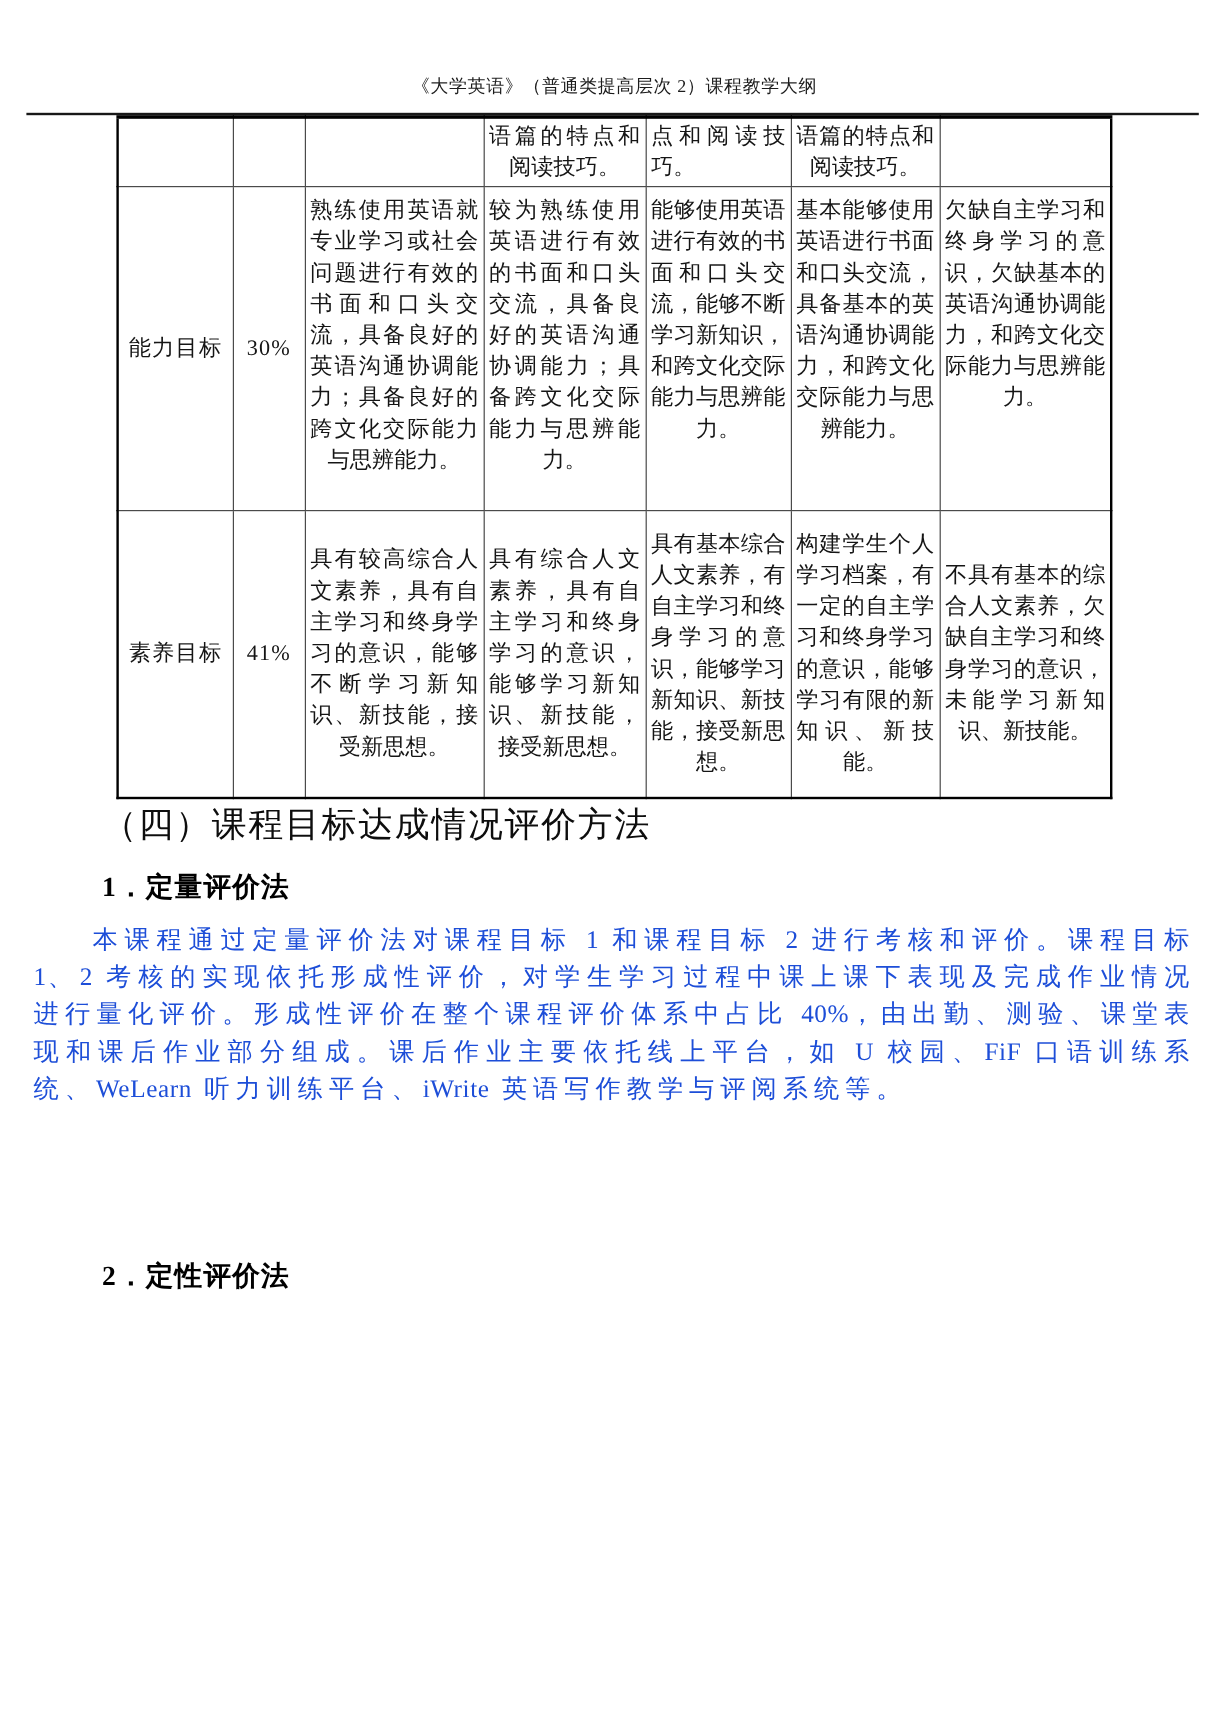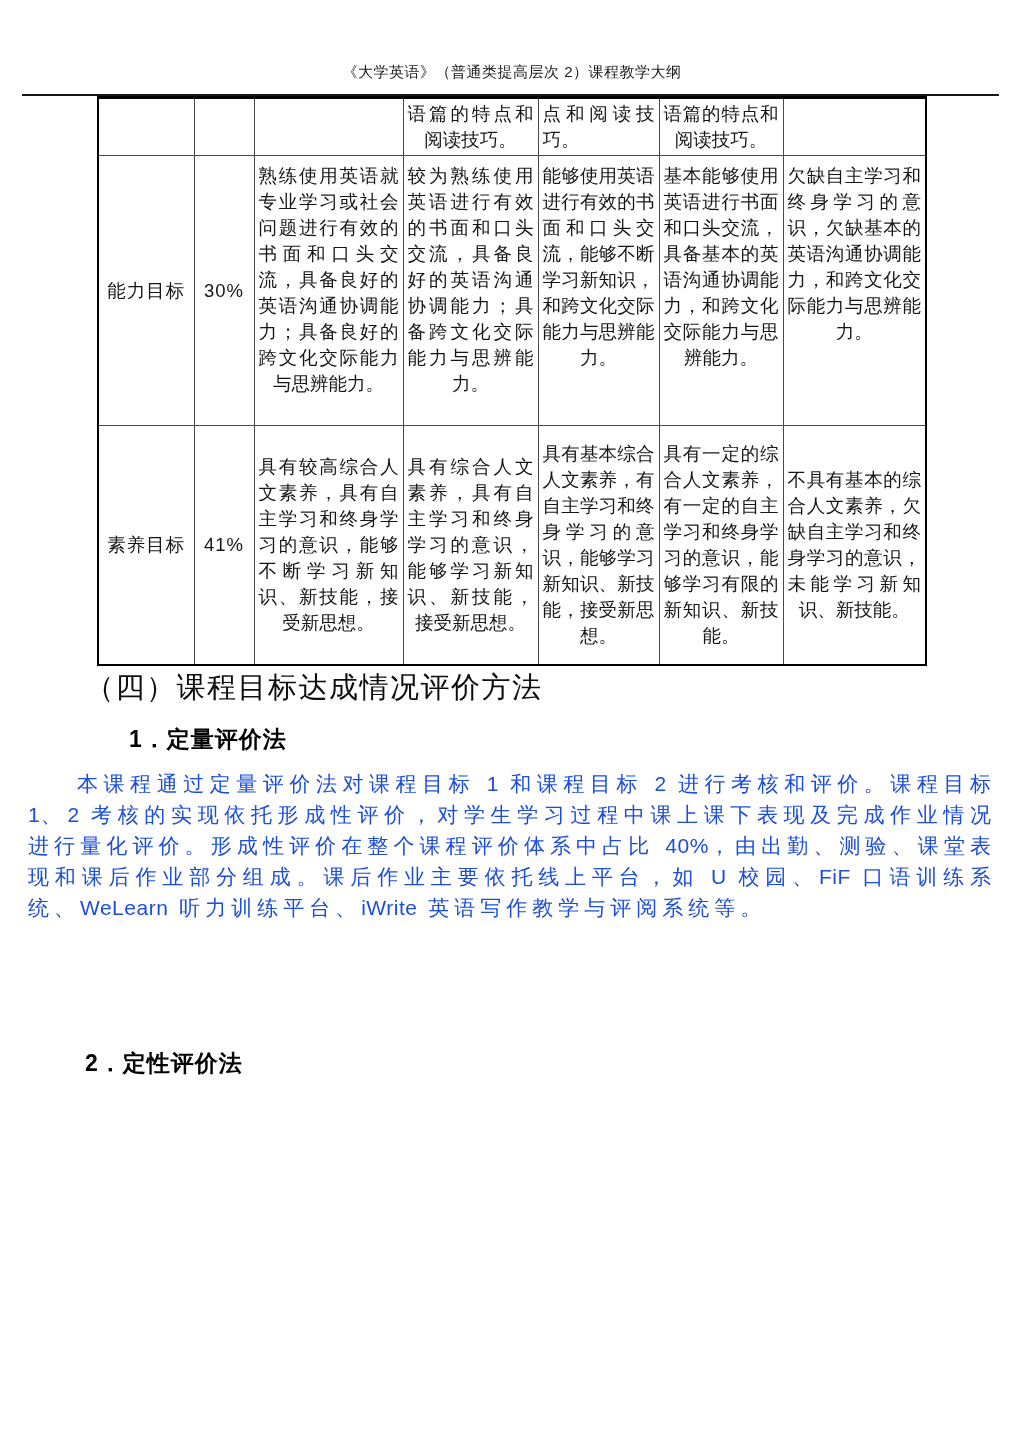--- a/index.html
+++ b/index.html
@@ -3,21 +3,21 @@
 <meta charset="utf-8">
 <style>
   * { margin: 0; padding: 0; box-sizing: border-box; }
   html, body { background: #ffffff; }
   .page {
     position: relative;
     width: 1024px;
     height: 1261px;
     margin: 0 auto;
     background: #ffffff;
-    font-family: Liberation Sans, sans-serif;
+    font-family: Liberation Serif, serif;
     color: #111111;
     overflow: hidden;
     border-radius: 30px;
   }
   .page-header {
     position: absolute;
     top: 63px; left: 0; width: 100%;
     text-align: center;
     font-size: 15px;
     letter-spacing: 0.5px;
@@ -69,21 +69,21 @@
     color: #0d0d0d;
   }
   .sub-heading {
     position: absolute;
     left: 85px;
     font-size: 23px;
     font-weight: bold;
     letter-spacing: 1px;
     color: #000000;
   }
-  #sub1 { top: 724px; margin-left: 44px; }
+  #sub1 { top: 724px; }
   #sub2 { top: 1048px; }
   .body-para {
     position: absolute;
     left: 28px;
     width: 968px;
     font-size: 21px;
     line-height: 31px;
     letter-spacing: 5px;
     text-align: justify;
     text-indent: 49px;
@@ -136,21 +136,21 @@
         <td class="cell-j">能够使用英语进行有效的书面和口头交流，能够不断学习新知识，和跨文化交际能力与思辨能力。</td>
         <td class="cell-j">基本能够使用英语进行书面和口头交流，具备基本的英语沟通协调能力，和跨文化交际能力与思辨能力。</td>
         <td class="cell-j">欠缺自主学习和终身学习的意识，欠缺基本的英语沟通协调能力，和跨文化交际能力与思辨能力。</td>
       </tr>
       <tr class="lit-row">
         <td class="head-cell">素养目标</td>
         <td class="head-cell">41%</td>
         <td class="cell-j">具有较高综合人文素养，具有自主学习和终身学习的意识，能够不断学习新知识、新技能，接受新思想。</td>
         <td class="cell-j">具有综合人文素养，具有自主学习和终身学习的意识，能够学习新知识、新技能，接受新思想。</td>
         <td class="cell-j">具有基本综合人文素养，有自主学习和终身学习的意识，能够学习新知识、新技能，接受新思想。</td>
-        <td class="cell-j">具有一定的综合人文素养，有一定的自主学习和终身学习的意识，能够学习有限的新知识、新技能。</td>
+        <td class="cell-j">构建学生个人学习档案，有一定的自主学习和终身学习的意识，能够学习有限的新知识、新技能。</td>
         <td class="cell-j">不具有基本的综合人文素养，欠缺自主学习和终身学习的意识，未能学习新知识、新技能。</td>
       </tr>
     </tbody>
   </table>
 
   <div class="section-heading">（四）课程目标达成情况评价方法</div>
 
   <div class="sub-heading" id="sub1">1．定量评价法</div>
   <p class="body-para" id="para1">本课程通过定量评价法对课程目标 <span class="latin">1</span> 和课程目标 <span class="latin">2</span> 进行考核和评价。课程目标 <span class="latin">1</span>、<span class="latin">2</span> 考核的实现依托形成性评价，对学生学习过程中课上课下表现及完成作业情况进行量化评价。形成性评价在整个课程评价体系中占比 <span class="latin">40%</span>，由出勤、测验、课堂表现和课后作业部分组成。课后作业主要依托线上平台，如 <span class="latin">U</span> 校园、<span class="latin">FiF</span> 口语训练系统、<span class="latin">WeLearn</span> 听力训练平台、<span class="latin">iWrite</span> 英语写作教学与评阅系统等。</p>
 

